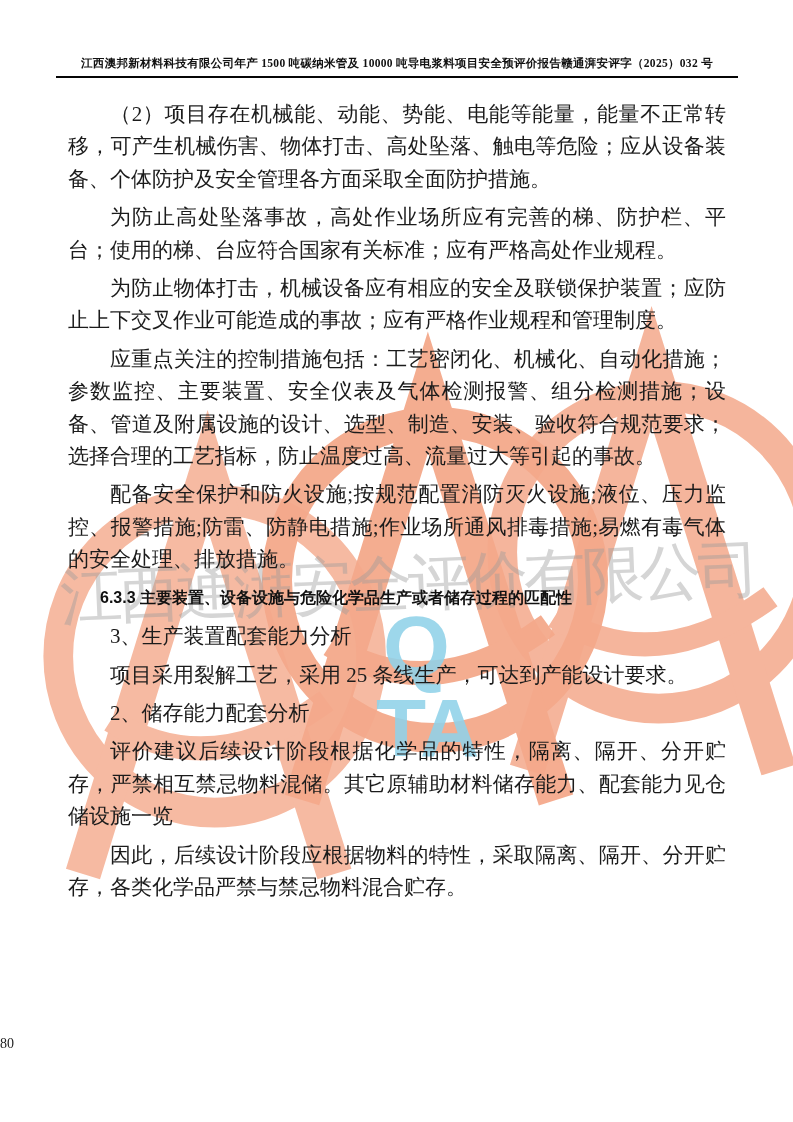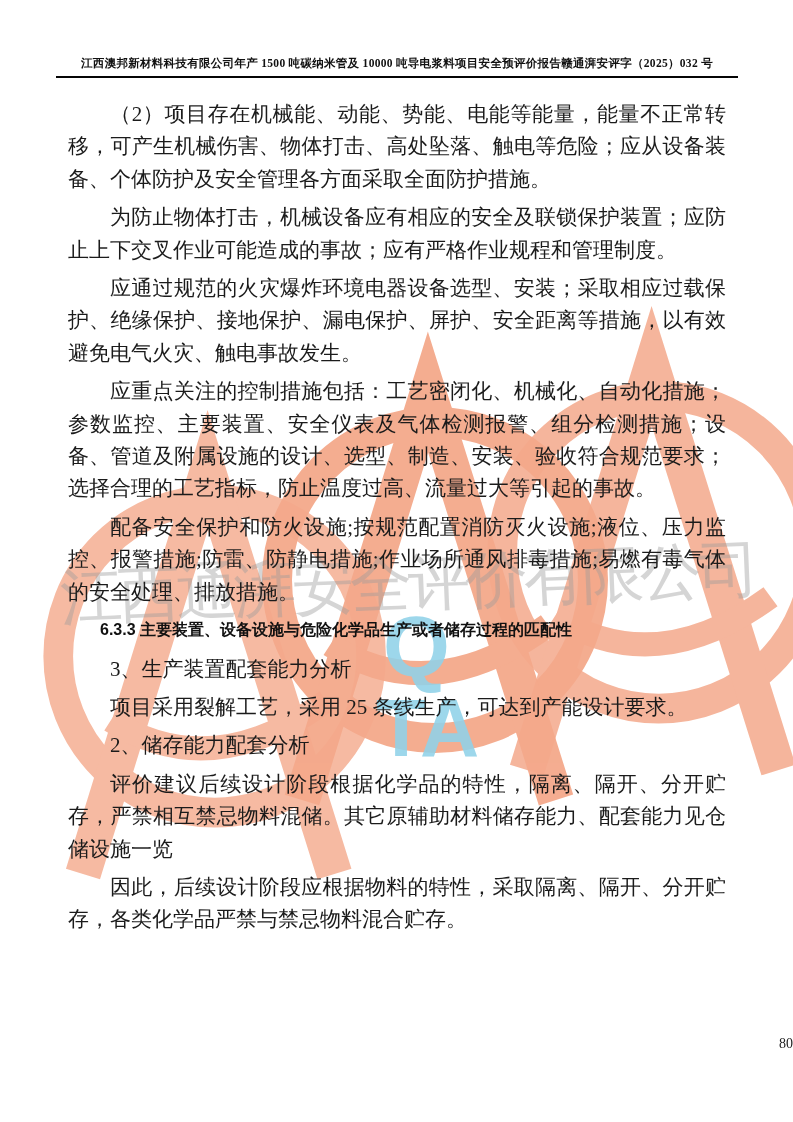--- a/index.html
+++ b/index.html
@@ -31,21 +31,21 @@
   }
   .doc-body p{margin:6px;text-indent:2em;}
   .sec-heading{
     margin:0;text-indent:0;
     font-family:"Liberation Sans", sans-serif;
     font-weight:bold;font-size:16px;line-height:32.4px;
     color:#111;
   }
   .page-number{
     position:absolute;left:0;right:0;top:1036px;z-index:2;
-    text-align:right;font-size:14px;color:#222;
+    text-align:left;font-size:14px;color:#222;
     font-family:"Liberation Serif", serif;
   }
 </style>
 </head>
 <body>
 
 <div class="page">
 
   <div class="wm">
     <svg width="793" height="1122" viewBox="0 0 793 1122" xmlns="http://www.w3.org/2000/svg">
@@ -71,22 +71,22 @@
 
       <text x="383" y="676" font-family="Liberation Sans, sans-serif" font-weight="bold" font-size="86" fill="#8fd2e8" fill-opacity="0.88">Q</text>
       <text x="376" y="756" font-family="Liberation Sans, sans-serif" font-weight="bold" font-size="82" fill="#8fd2e8" fill-opacity="0.88">TA</text>
     </svg>
   </div>
 
   <div class="doc-header">江西澳邦新材料科技有限公司年产 1500 吨碳纳米管及 10000 吨导电浆料项目安全预评价报告赣通湃安评字（2025）032 号</div>
 
   <div class="doc-body">
     <p>（2）项目存在机械能、动能、势能、电能等能量，能量不正常转移，可产生机械伤害、物体打击、高处坠落、触电等危险；应从设备装备、个体防护及安全管理各方面采取全面防护措施。</p>
+    <p>为防止高处坠落事故，高处作业场所应有完善的梯、防护栏、平台；使用的梯、台应符合国家有关标准；应有严格高处作业规程。</p>
     <p>为防止物体打击，机械设备应有相应的安全及联锁保护装置；应防止上下交叉作业可能造成的事故；应有严格作业规程和管理制度。</p>
-    <p>应通过规范的火灾爆炸环境电器设备选型、安装；采取相应过载保护、绝缘保护、接地保护、漏电保护、屏护、安全距离等措施，以有效避免电气火灾、触电事故发生。</p>
     <p>应重点关注的控制措施包括：工艺密闭化、机械化、自动化措施；参数监控、主要装置、安全仪表及气体检测报警、组分检测措施；设备、管道及附属设施的设计、选型、制造、安装、验收符合规范要求；选择合理的工艺指标，防止温度过高、流量过大等引起的事故。</p>
     <p>配备安全保护和防火设施;按规范配置消防灭火设施;液位、压力监控、报警措施;防雷、防静电措施;作业场所通风排毒措施;易燃有毒气体的安全处理、排放措施。</p>
 
     <p class="sec-heading">6.3.3 主要装置、设备设施与危险化学品生产或者储存过程的匹配性</p>
 
     <p>3、生产装置配套能力分析</p>
     <p>项目采用裂解工艺，采用 25 条线生产，可达到产能设计要求。</p>
     <p>2、储存能力配套分析</p>
     <p>评价建议后续设计阶段根据化学品的特性，隔离、隔开、分开贮存，严禁相互禁忌物料混储。其它原辅助材料储存能力、配套能力见仓储设施一览</p>
     <p>因此，后续设计阶段应根据物料的特性，采取隔离、隔开、分开贮存，各类化学品严禁与禁忌物料混合贮存。</p>

